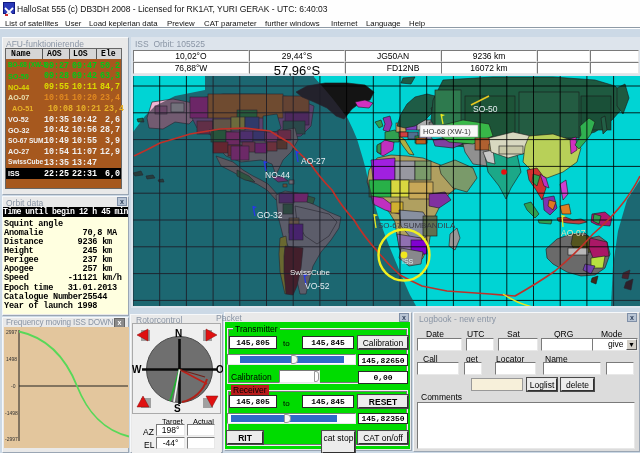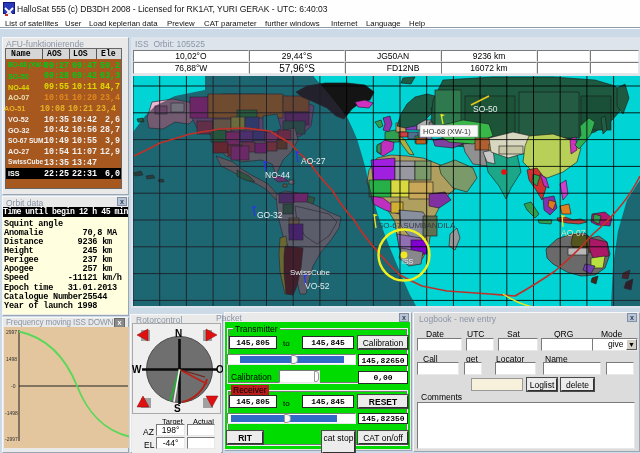--- a/index.html
+++ b/index.html
@@ -63,21 +63,21 @@
     <span class="mono" style="position:absolute;left:38px;top:1px;font-size:8.4px;color:#dcdc00;">09:55</span>
     <span class="mono" style="position:absolute;left:66px;top:1px;font-size:8.4px;color:#dcdc00;">10:11</span>
     <span class="mono" style="position:absolute;left:92px;top:1px;width:22px;text-align:right;font-size:8.4px;color:#dcdc00;">84,7</span>
   </div>
 <div class="abs" style="left:6px;top:91.9px;width:115px;height:11px;">
     <span style="position:absolute;left:2px;top:1.5px;font-size:7.2px;font-weight:bold;color:#e8e0b0;white-space:nowrap;">AO-07</span>
     <span class="mono" style="position:absolute;left:38px;top:1px;font-size:8.4px;color:#e08820;">10:01</span>
     <span class="mono" style="position:absolute;left:66px;top:1px;font-size:8.4px;color:#e08820;">10:20</span>
     <span class="mono" style="position:absolute;left:92px;top:1px;width:22px;text-align:right;font-size:8.4px;color:#e08820;">23,4</span>
   </div>
-<div class="abs" style="left:2px;top:102.7px;width:115px;height:11px;">
+<div class="abs" style="left:10px;top:102.7px;width:115px;height:11px;">
     <span style="position:absolute;left:2px;top:1.5px;font-size:7.2px;font-weight:bold;color:#e8b228;white-space:nowrap;">AO-51</span>
     <span class="mono" style="position:absolute;left:38px;top:1px;font-size:8.4px;color:#e8b228;">10:08</span>
     <span class="mono" style="position:absolute;left:66px;top:1px;font-size:8.4px;color:#e8b228;">10:21</span>
     <span class="mono" style="position:absolute;left:92px;top:1px;width:22px;text-align:right;font-size:8.4px;color:#e8b228;">23,4</span>
   </div>
 <div class="abs" style="left:6px;top:113.5px;width:115px;height:11px;">
     <span style="position:absolute;left:2px;top:1.5px;font-size:7.2px;font-weight:bold;color:#f0f0f0;white-space:nowrap;">VO-52</span>
     <span class="mono" style="position:absolute;left:38px;top:1px;font-size:8.4px;color:#f0f0f0;">10:35</span>
     <span class="mono" style="position:absolute;left:66px;top:1px;font-size:8.4px;color:#f0f0f0;">10:42</span>
     <span class="mono" style="position:absolute;left:92px;top:1px;width:22px;text-align:right;font-size:8.4px;color:#f0f0f0;">&nbsp;2,6</span>
@@ -141,21 +141,21 @@
       <text x="7" y="61">-0</text>
       <text x="1" y="88">-1498</text>
       <text x="1" y="114">-2997</text>
     </g>
   </svg>
 <div class="abs" style="left:131px;top:37px;width:509px;height:271px;background:#dde4ec;"></div>
 <div class="abs ptitle" style="left:135px;top:39px;">ISS&nbsp;&nbsp;Orbit: 105525</div>
 <div class="abs sunk" style="left:133px;top:50px;width:116px;height:12px;font-size:8.5px;text-align:center;color:#000;">10,02°O</div>
 <div class="abs sunk" style="left:133px;top:62px;width:116px;height:12px;font-size:8.5px;text-align:center;color:#000;">76,88°W</div>
 <div class="abs sunk" style="left:249px;top:50px;width:96px;height:12px;font-size:8.5px;text-align:center;color:#000;">29,44°S</div>
-<div class="abs sunk" style="left:249px;top:62px;width:96px;height:12px;font-size:10px;text-align:center;color:#000;">57,96°S</div>
+<div class="abs sunk" style="left:249px;top:62px;width:96px;height:12px;font-size:13px;text-align:center;color:#000;">57,96°S</div>
 <div class="abs sunk" style="left:345px;top:50px;width:96px;height:12px;font-size:8.5px;text-align:center;color:#000;">JG50AN</div>
 <div class="abs sunk" style="left:345px;top:62px;width:116px;height:12px;font-size:8.5px;text-align:center;color:#000;">FD12NB</div>
 <div class="abs sunk" style="left:441px;top:50px;width:96px;height:12px;font-size:8.5px;text-align:center;color:#000;">9236 km</div>
 <div class="abs sunk" style="left:441px;top:62px;width:96px;height:12px;font-size:8.5px;text-align:center;color:#000;">16072 km</div>
 <div class="abs sunk" style="left:537px;top:50px;width:53px;height:12px;font-size:8.5px;text-align:center;color:#000;"></div>
 <div class="abs sunk" style="left:537px;top:62px;width:53px;height:12px;font-size:8.5px;text-align:center;color:#000;"></div>
 <div class="abs sunk" style="left:590px;top:50px;width:49px;height:12px;font-size:8.5px;text-align:center;color:#000;"></div>
 <div class="abs sunk" style="left:590px;top:62px;width:49px;height:12px;font-size:8.5px;text-align:center;color:#000;"></div>
 <svg width="507" height="230" viewBox="0 0 507 230" xmlns="http://www.w3.org/2000/svg" style="position:absolute;left:133px;top:76px;">
     <rect x="0" y="0" width="507" height="230" fill="#00d4d4"></rect>

